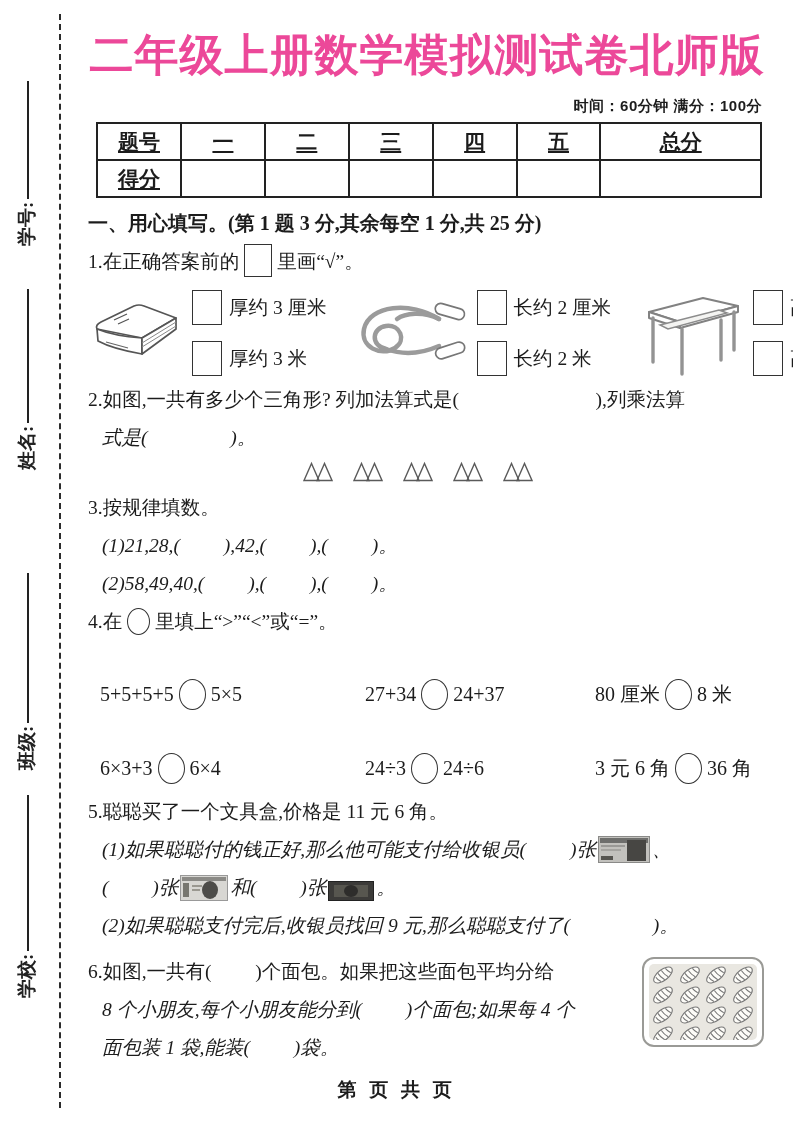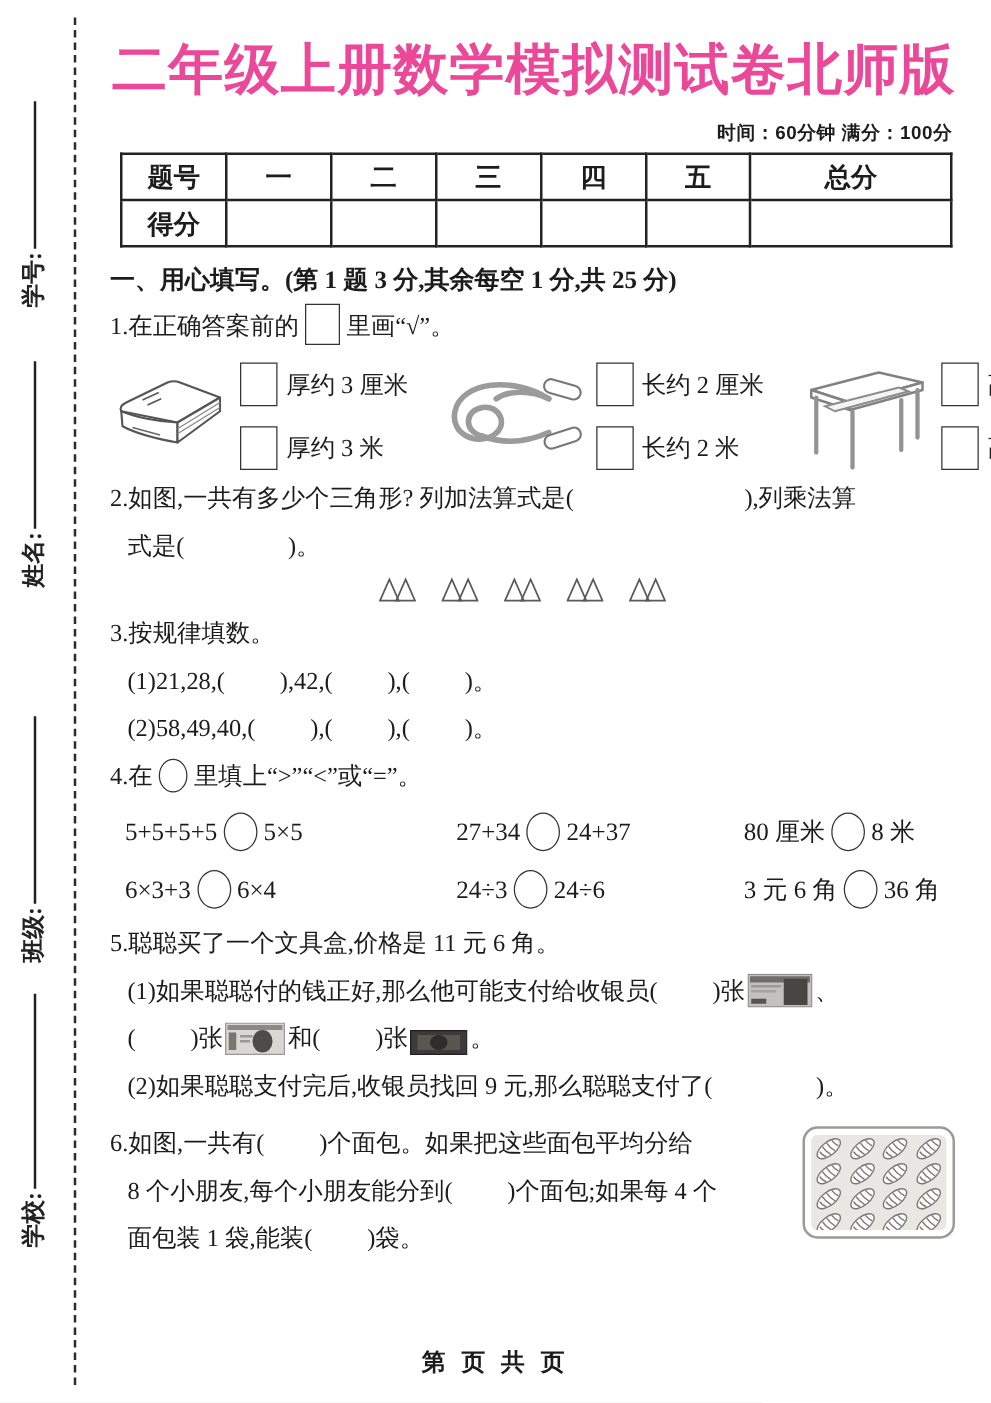--- a/index.html
+++ b/index.html
@@ -34,27 +34,27 @@
   }
   .info {
     margin:12px 4px 6px 0; text-align:right;
     font-family:"Liberation Sans","DejaVu Sans",sans-serif;
     font-size:15px; font-weight:600; letter-spacing:0.5px;
   }
   
   table.score { border-collapse:collapse; width:666px; margin-left:8px; }
   table.score th, table.score td {
     border:2px solid #222; height:37px; text-align:center;
-    font-size:21px; font-weight:700; font-family:"Liberation Serif",serif;
+    font-size:21px; font-weight:700; font-family:"Liberation Serif",serif;text-decoration:underline;
   }
   table.score th:first-child, table.score td:first-child { width:84px; }
   
   .sec-heading { margin:12px 0 6px 0; font-size:20px; font-weight:700; }
   .qline { font-size:19.5px; line-height:38px; white-space:pre-wrap; }
-  .ind { margin-left:14px; }
+  .ind { margin-left:14px;font-style:italic; }
   .sq {
     display:inline-block; width:28px; height:33px; border:1.6px solid #333;
     background:#fff; vertical-align:-9px; margin:0 5px;
   }
   .cb {
     display:inline-block; width:30px; height:35px; border:1.6px solid #333;
     background:#fff; vertical-align:middle; margin-right:7px; flex:none;
   }
   .circle {
     display:inline-block; width:27px; height:31px; border:1.6px solid #333;
@@ -66,21 +66,21 @@
   .q1-group { display:flex; align-items:center; }
   .q1-opts { display:flex; flex-direction:column; gap:16px; }
   .opt { display:flex; align-items:center; font-size:19.5px; white-space:pre; }
   
   .tri-row { display:flex; gap:20px; margin:4px 0 6px 215px; height:22px; }
   
   .q4-grid {
     display:grid; grid-template-columns:265px 230px 1fr; row-gap:12px;
     margin:8px 0 8px 12px; font-size:20px;
   }
-  .q4-item { white-space:pre; line-height:34px; }
+  .q4-item { white-space:pre; line-height:34px;margin-top:28px; }
   
   .note { vertical-align:-7px; margin:0 2px; }
   
   .q6 { position:relative; margin-top:8px; }
   .q6 .qline { width:548px; }
   .bread-box {
     position:absolute; right:2px; top:4px; width:122px; height:90px;
     border:2px solid #9a9a96; border-radius:12px; background:#fff; padding:5px;
   }
   .bread-inner {

